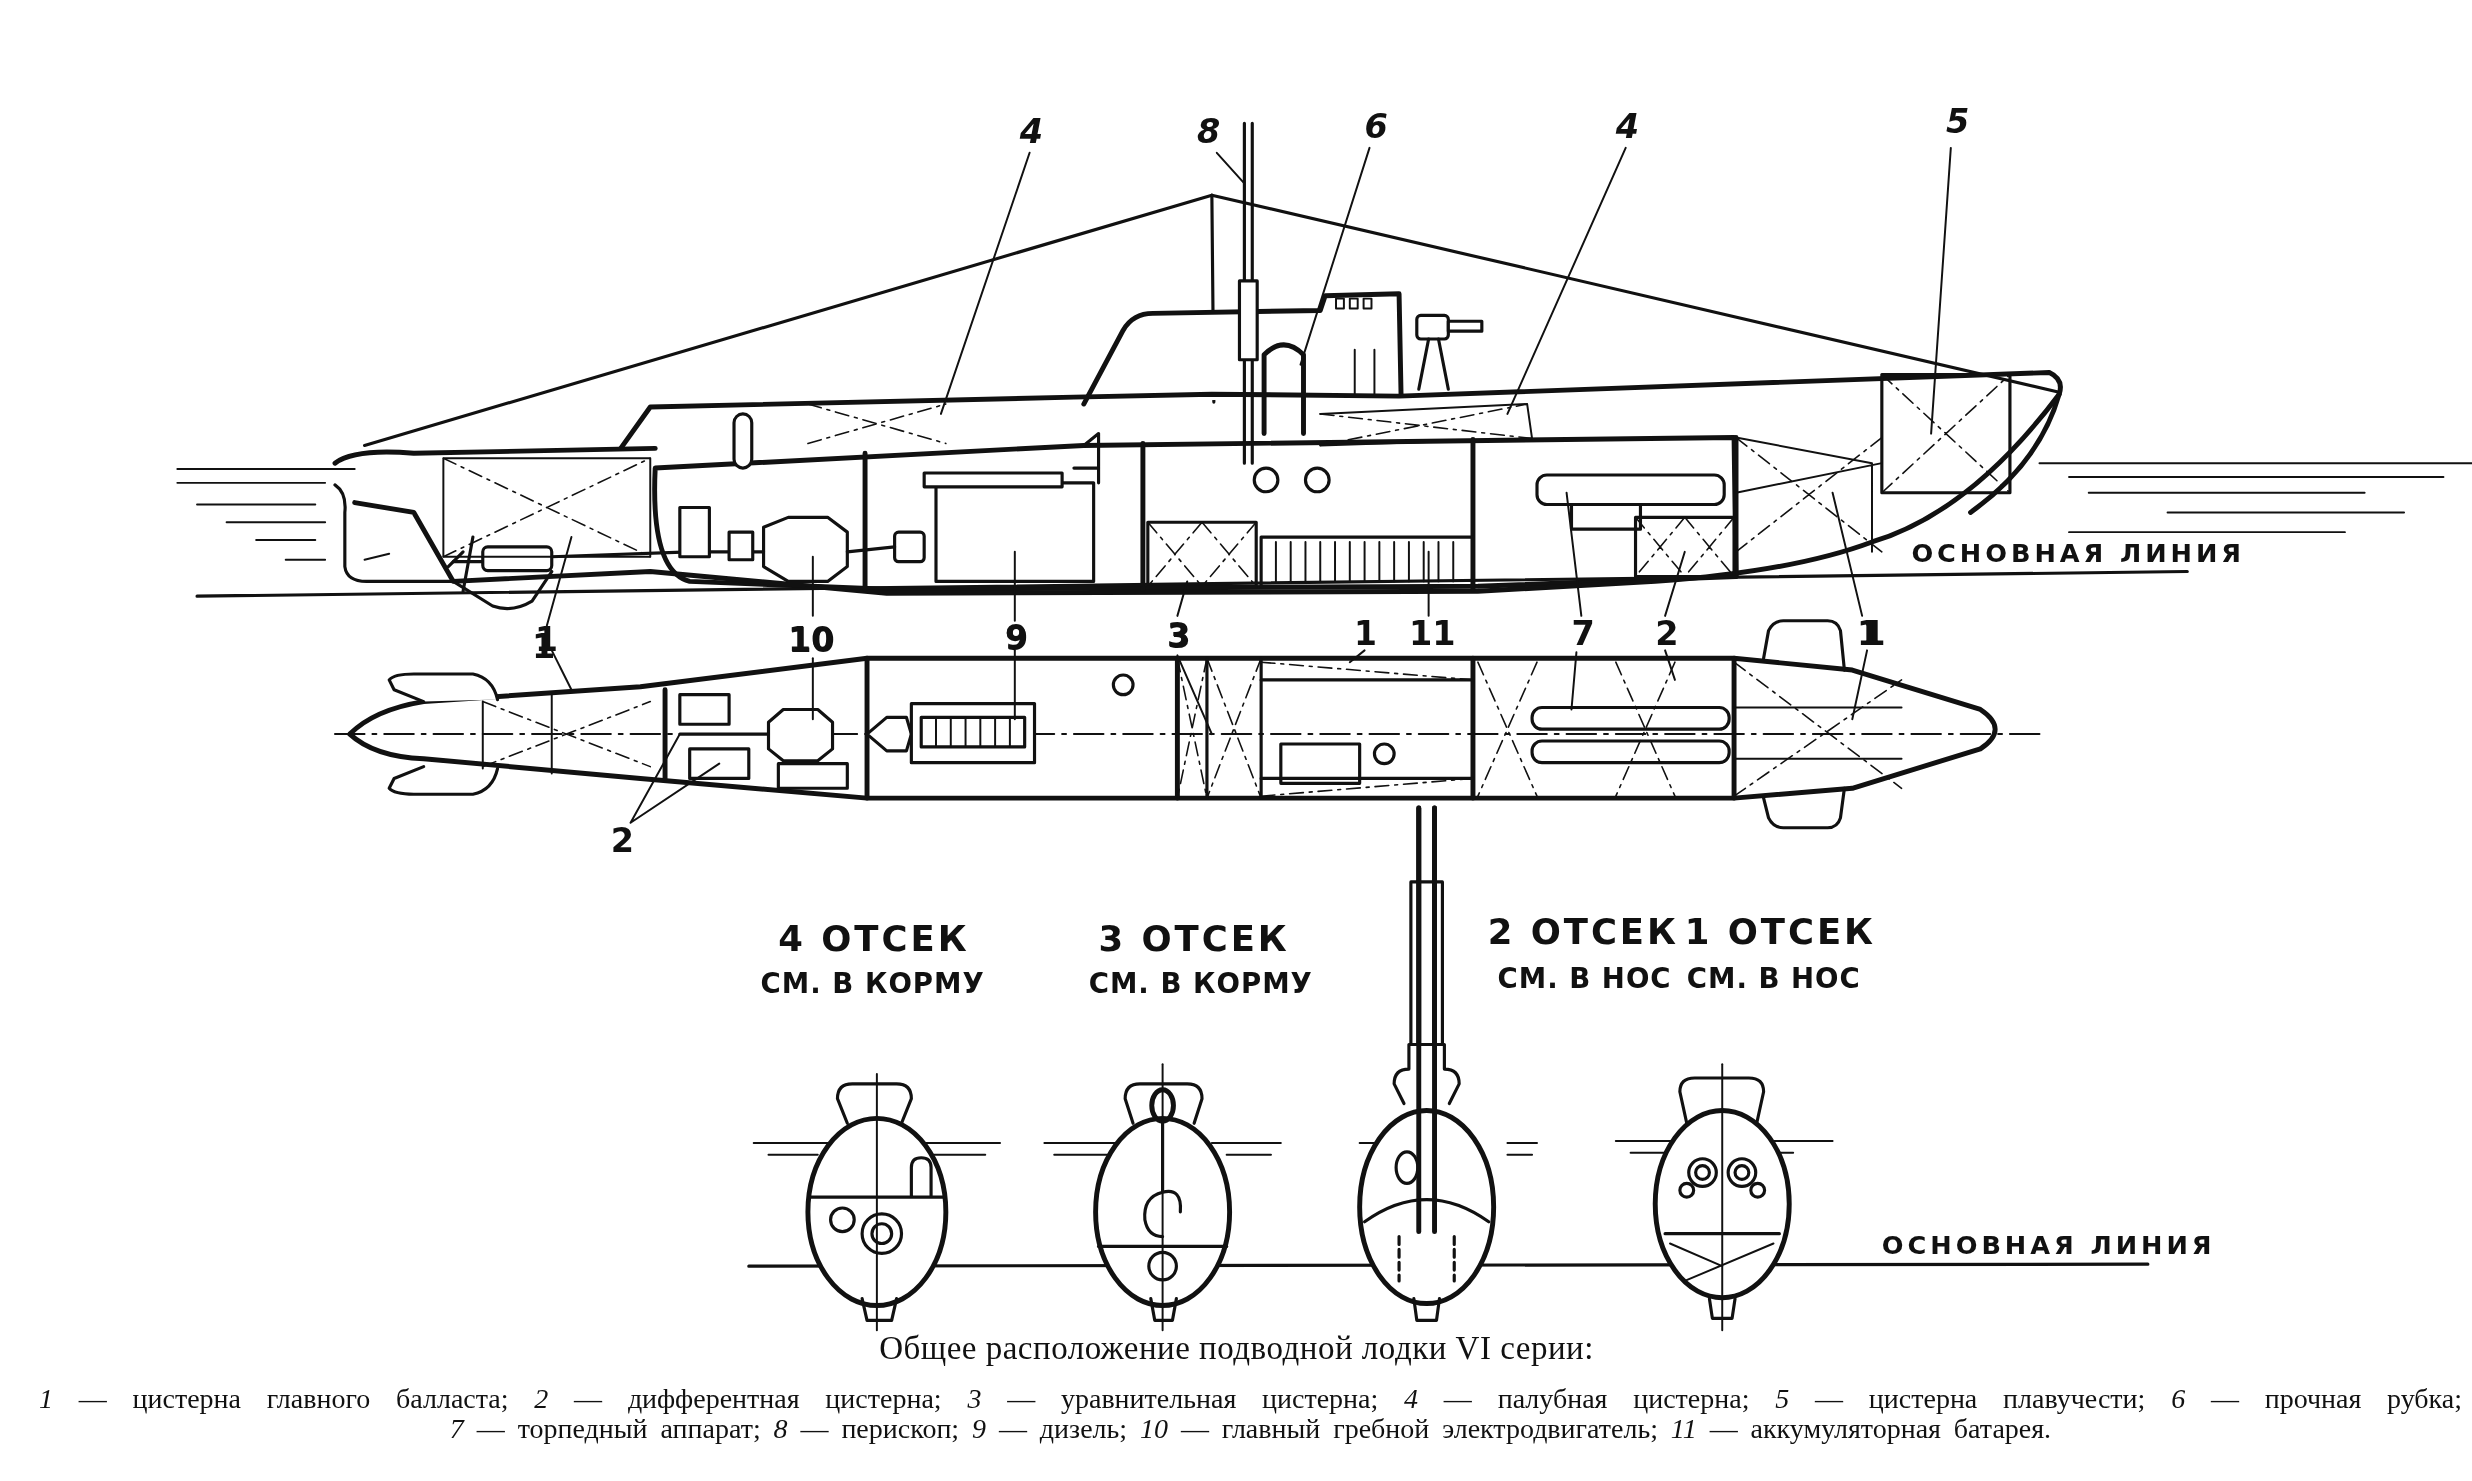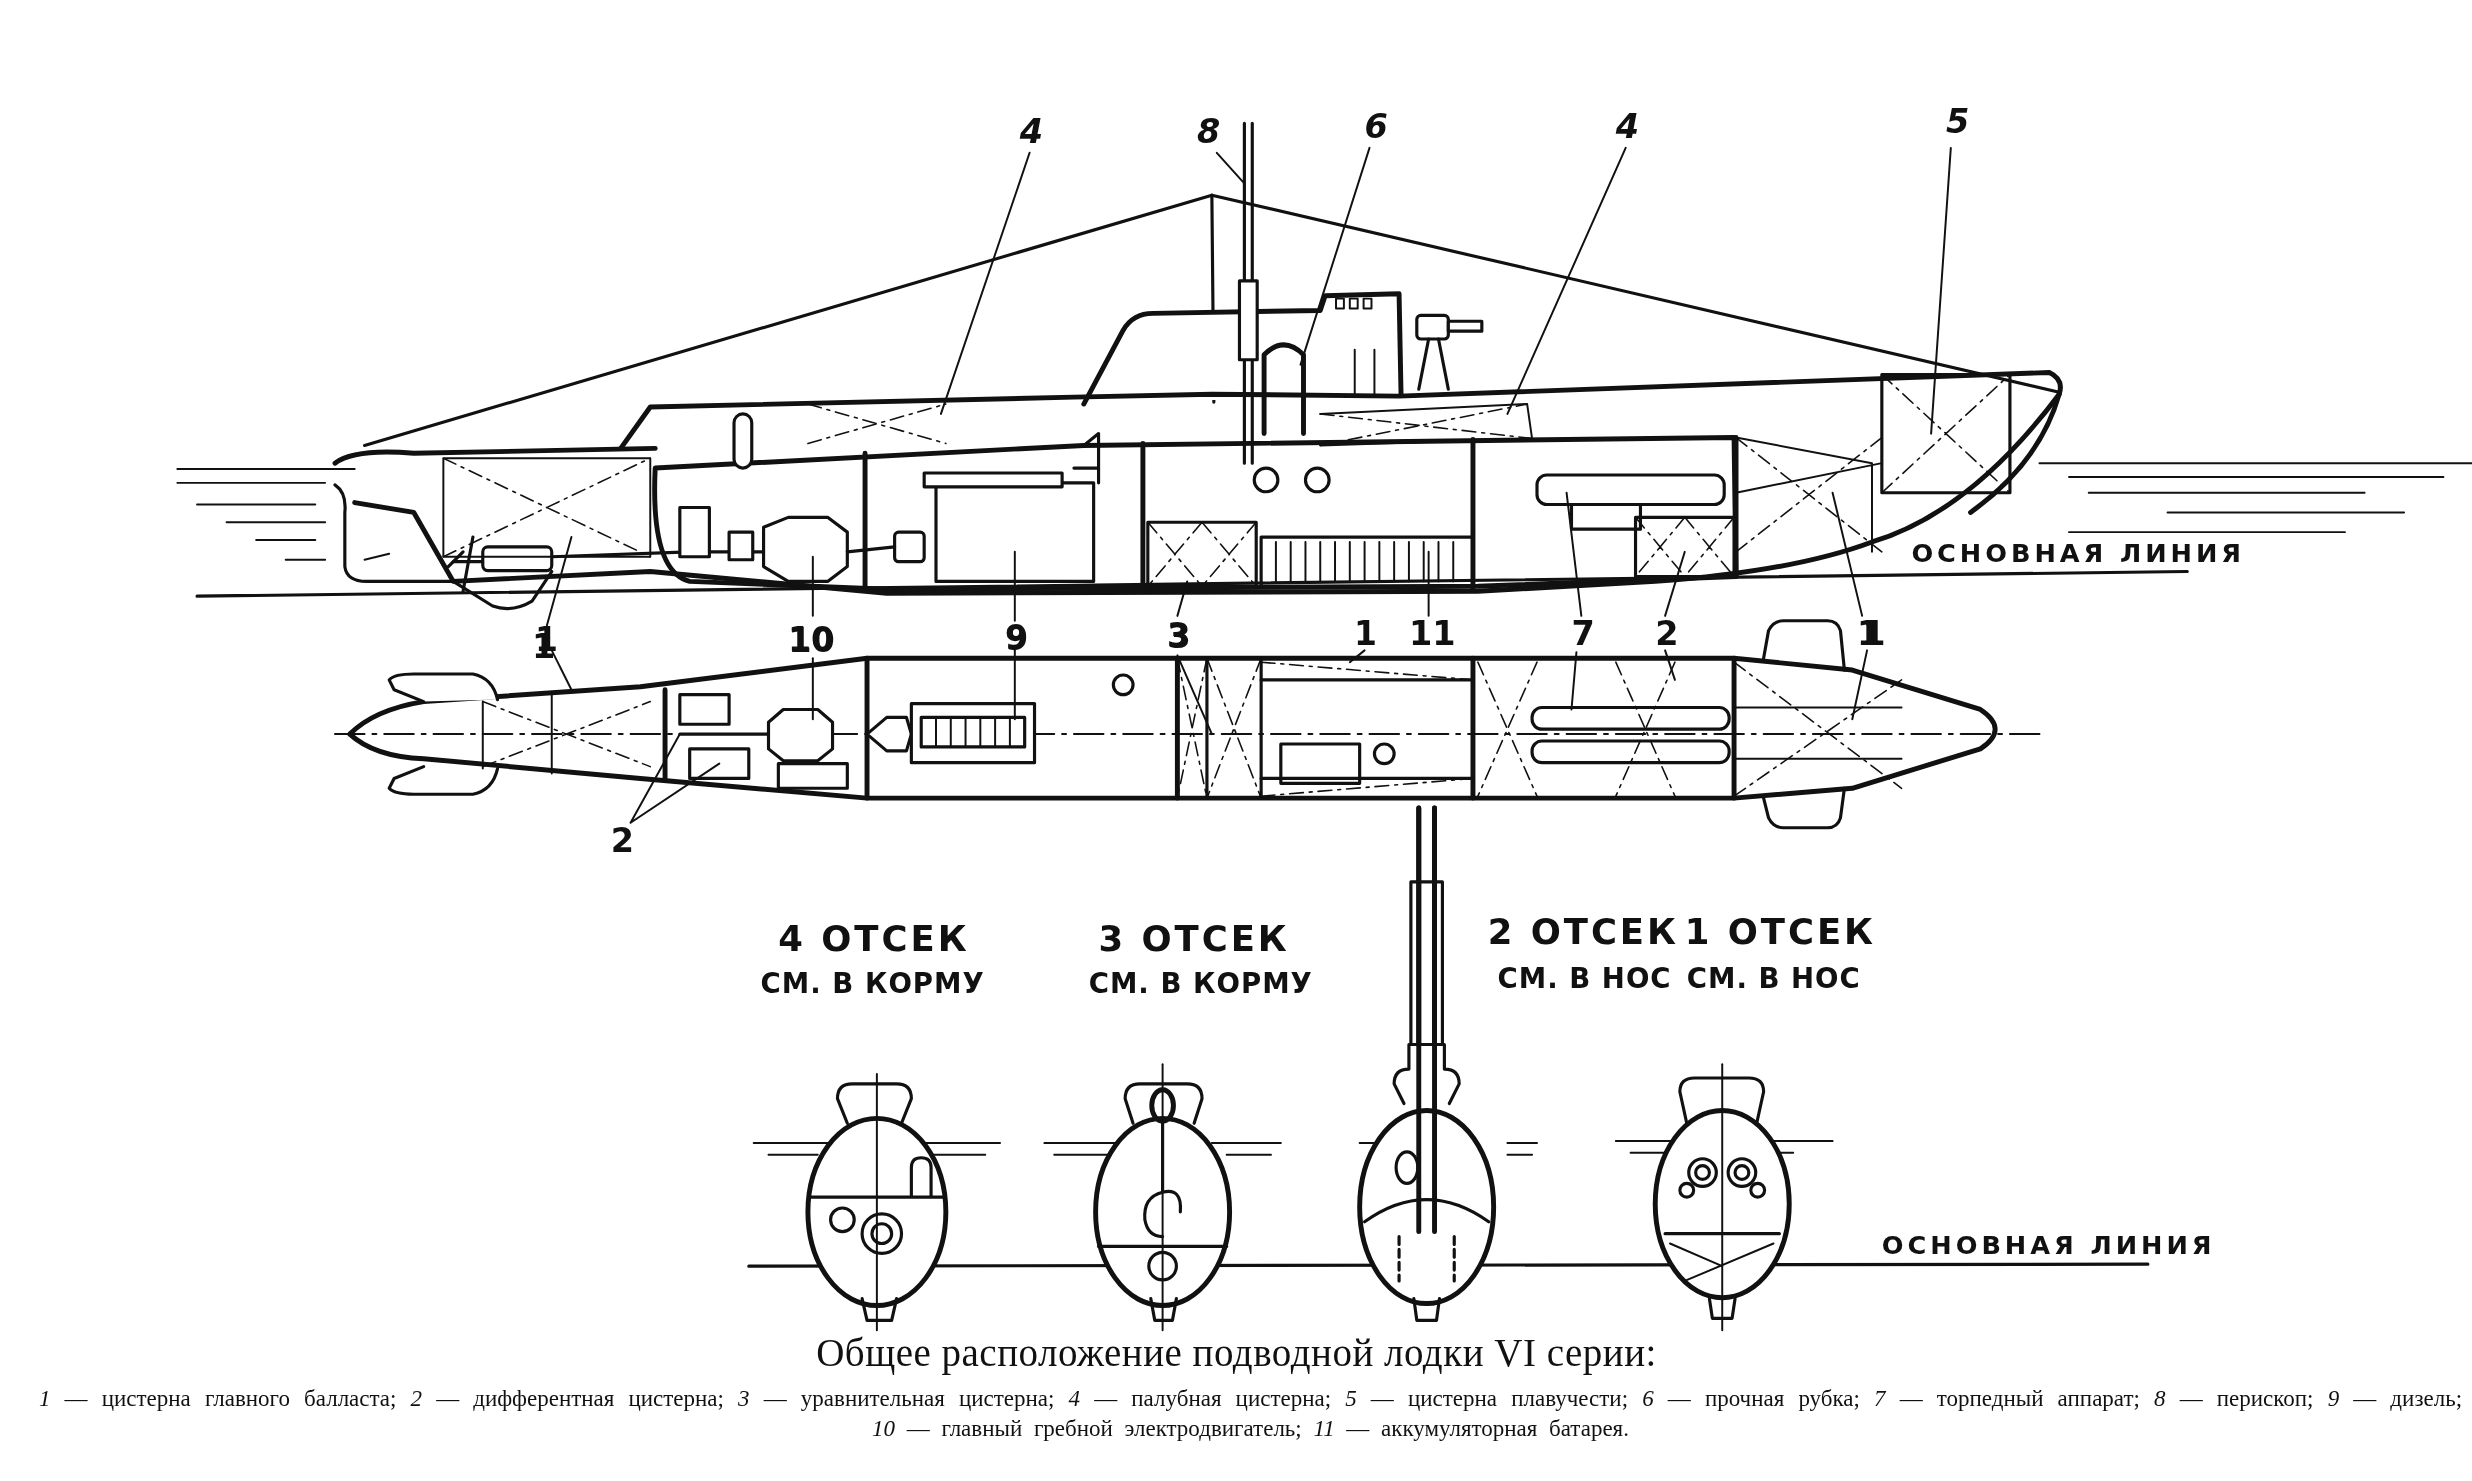--- a/index.html
+++ b/index.html
@@ -12,25 +12,25 @@
   .xf { stroke-width: 1.6; stroke-dasharray: 14 6 3 6; }
   .fillw { fill: #fff; }
   .callout { font-family: "DejaVu Sans", sans-serif; font-weight: bold; font-size: 34px; fill: #111; font-style: italic; }
   .callout-up { font-family: "DejaVu Sans", sans-serif; font-weight: bold; font-size: 34px; fill: #111; }
   .stencil { font-family: "DejaVu Sans", sans-serif; font-weight: bold; fill: #111; letter-spacing: 3px; }
   .sec-title { font-size: 36px; }
   .sec-sub { font-size: 28px; letter-spacing: 1px; }
   .baseline-label { font-size: 26px; letter-spacing: 4px; }
   #caption-title {
     position: absolute; left: 0; width: 2473px; top: 1330px; text-align: center;
-    font-family: "Liberation Serif", serif; font-size: 39px; color: #111; letter-spacing: 0.5px;
+    font-family: "Liberation Serif", serif; font-size: 33px; color: #111; letter-spacing: 0.5px;
   }
   #caption-legend {
     position: absolute; left: 39px; width: 2423px; top: 1384px;
-    font-family: "Liberation Serif", serif; font-size: 23px; color: #111; line-height: 29.6px;
+    font-family: "Liberation Serif", serif; font-size: 28px; color: #111; line-height: 29.6px;
     text-align: justify; text-align-last: center; word-spacing: 5.9px;
   }
   #caption-legend .item { white-space: nowrap; }
   #caption-legend .num { font-style: italic; }
 </style>
 </head>
 <body>
 
 <svg id="drawing" viewBox="0 0 2510 1504" xmlns="http://www.w3.org/2000/svg">
 

